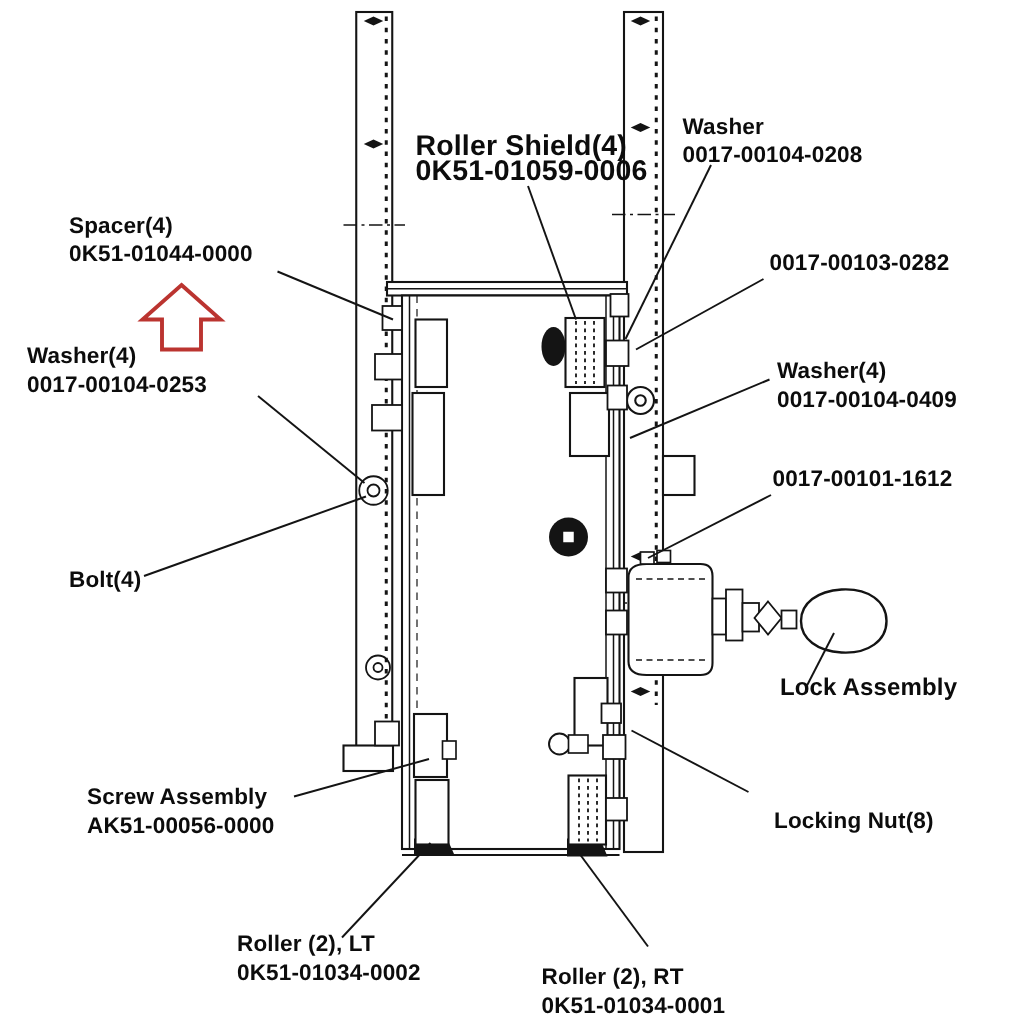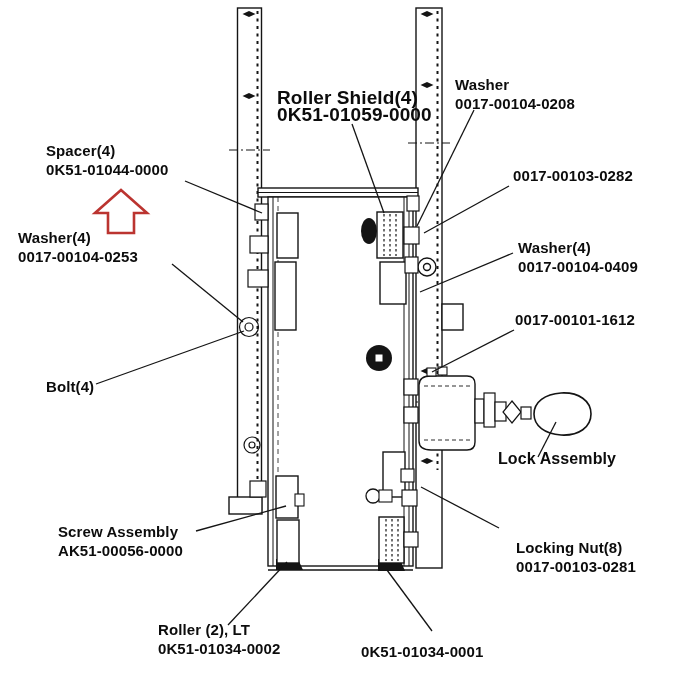--- a/index.html
+++ b/index.html
@@ -14,21 +14,21 @@
   .lbl{
     position:absolute;
     font-weight:bold;
     font-size:15px;
     line-height:19px;
     color:#0c0c0c;
     white-space:nowrap;
     letter-spacing:0.1px;
   }
   .lbl.small{font-size:19px;line-height:17px;}
-  .lbl.big{font-size:16px;}
+  .lbl.big{font-size:16px;margin-left:22px;}
 </style>
 </head>
 <body>
 
 <div class="stage">
 
   <svg width="679" height="690" viewBox="0 0 679 690" fill="none" stroke="#141414" stroke-width="1.4">
 
     <g>
       <rect x="237.5" y="8" width="24" height="502" fill="#ffffff"></rect>
@@ -170,26 +170,27 @@
     <div>Screw Assembly</div>
     <div>AK51-00056-0000</div>
   </div>
 
   <div class="lbl" style="left:158px;top:620px">
     <div>Roller (2), LT</div>
     <div>0K51-01034-0002</div>
   </div>
 
   <div class="lbl" style="left:361px;top:642px">
+    <div>Roller (2), RT</div>
     <div>0K51-01034-0001</div>
   </div>
 
   <div class="lbl small" style="left:277px;top:89px">
     <div>Roller Shield(4)</div>
-    <div>0K51-01059-0000</div>
+    <div>0K51-01059-0006</div>
   </div>
 
   <div class="lbl" style="left:455px;top:75px">
     <div>Washer</div>
     <div>0017-00104-0208</div>
   </div>
 
   <div class="lbl" style="left:513px;top:166px">
     <div>0017-00103-0282</div>
   </div>
@@ -202,16 +203,15 @@
   <div class="lbl" style="left:515px;top:310px">
     <div>0017-00101-1612</div>
   </div>
 
   <div class="lbl big" style="left:498px;top:449px">
     <div>Lock Assembly</div>
   </div>
 
   <div class="lbl" style="left:516px;top:538px">
     <div>Locking Nut(8)</div>
-    <div>0017-00103-0281</div>
   </div>
 
 </div>
 
 </body></html>

